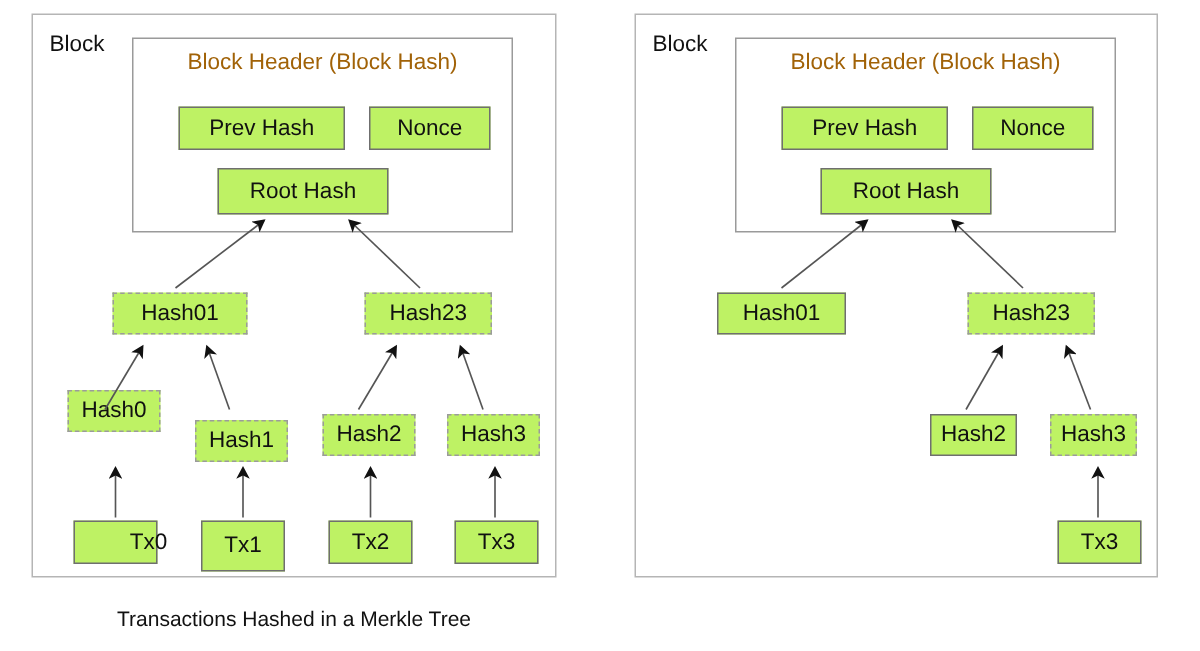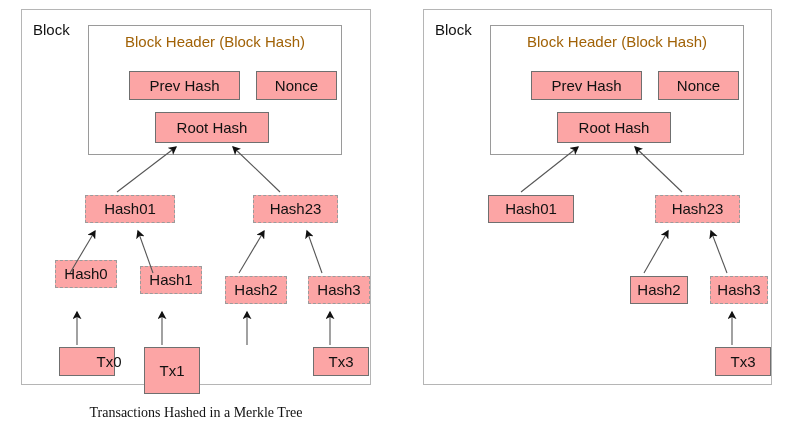--- a/index.html
+++ b/index.html
@@ -51,29 +51,28 @@
     position: absolute;
     font-size: 15px;
     line-height: 18px;
     text-align: center;
     white-space: nowrap;
     color: #a16207;
   }
   .nodebox {
     position: absolute;
     box-sizing: border-box;
-    background: #fca5a5;
+    background: #bef264;
     display: flex;
     align-items: center;
     justify-content: center;
     font-size: 15px;
     line-height: 16px;
     color: #111111;
     white-space: nowrap;
-    margin-left: 10px;
   }
   .nodebox.solid {
     border: 1px solid #6f6f6f;
   }
   .nodebox.dashed {
     border: 1px dashed #9b9b9b;
   }
   .caption {
     position: absolute;
     font-size: 14px;
@@ -101,34 +100,35 @@
   <div class="nodebox solid" style="left:246px; top:71px; width:81px; height:29px;">Nonce</div>
 
   <div class="nodebox solid" style="left:145px; top:112px; width:114px; height:31px;">Root Hash</div>
 
   <div class="nodebox dashed" style="left:75px; top:195px; width:90px; height:28px;">Hash01</div>
 
   <div class="nodebox dashed" style="left:243px; top:195px; width:85px; height:28px;">Hash23</div>
 
   <div class="nodebox dashed" style="left:45px; top:260px; width:62px; height:28px;">Hash0</div>
 
-  <div class="nodebox dashed" style="left:130px; top:266px; width:62px; height:28px;">Hash1</div>
+  <div class="nodebox dashed" style="left:130px; top:280px; width:62px; height:28px;">Hash1</div>
 
   <div class="nodebox dashed" style="left:215px; top:276px; width:62px; height:28px;">Hash2</div>
 
   <div class="nodebox dashed" style="left:298px; top:276px; width:62px; height:28px;">Hash3</div>
 
   <div class="nodebox solid" style="left:49px; top:347px; width:56px; height:29px;padding-left:44px;">Tx0</div>
 
-  <div class="nodebox solid" style="left:134px; top:347px; width:56px; height:47px;">Tx1</div>
+  <div class="nodebox solid" style="left:134px; top:347px; width:56px; height:34px;">Tx1</div>
 
+  <div class="nodebox solid" style="left:219px; top:347px; width:56px; height:29px;">Tx2</div>
 
   <div class="nodebox solid" style="left:303px; top:347px; width:56px; height:29px;">Tx3</div>
 
-  <div class="caption" style="left:21px; top:404px; width:350px;font-family:Liberation Serif, serif;">Transactions Hashed in a Merkle Tree</div>
+  <div class="caption" style="left:21px; top:404px; width:350px;">Transactions Hashed in a Merkle Tree</div>
 
   <div class="panel" style="left:423px; top:9px; width:349px; height:376px;"></div>
 
   <div class="panel-label" style="left:435px; top:22px;">Block</div>
 
   <div class="header-box" style="left:490px; top:25px; width:254px; height:130px;"></div>
 
   <div class="header-title" style="left:490px; top:33px; width:254px;">Block Header (Block Hash)</div>
 
   <div class="nodebox solid" style="left:521px; top:71px; width:111px; height:29px;">Prev Hash</div>

